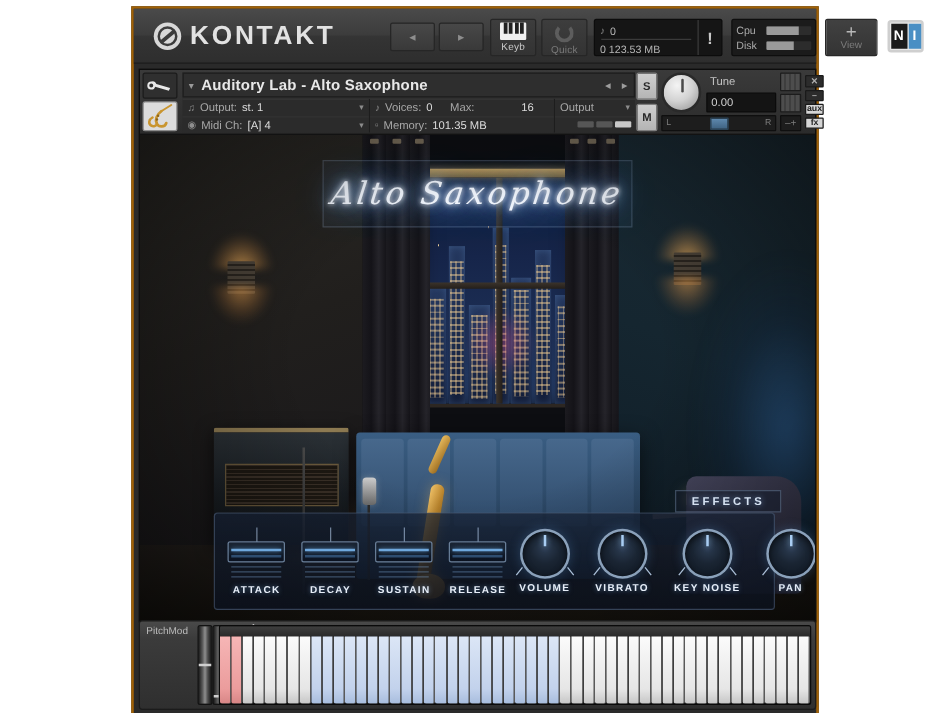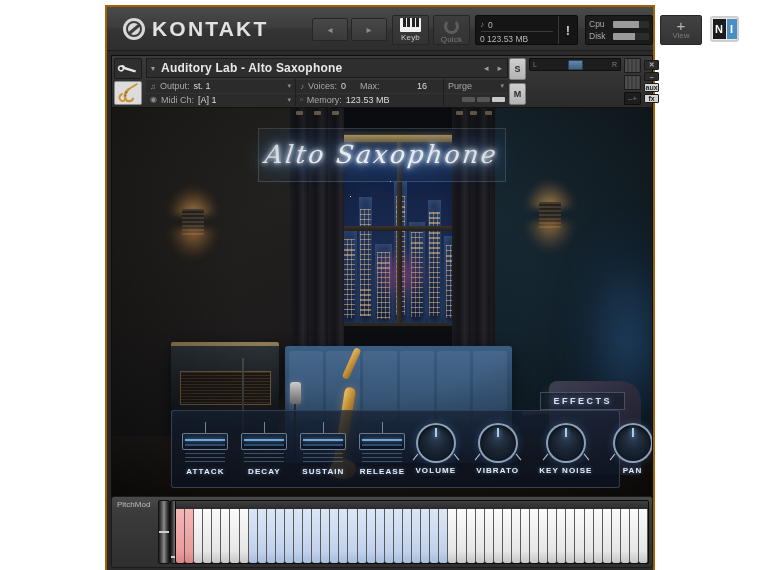--- a/index.html
+++ b/index.html
@@ -870,63 +870,70 @@
             <div class="hg-col c1">
               <div class="hg-cell">
                 <span class="ic">♫</span>
                 <span class="lab">Output:</span>
                 <span class="val">st. 1</span>
                 <span class="dd">▾</span>
               </div>
               <div class="hg-cell">
                 <span class="ic">◉</span>
                 <span class="lab">Midi Ch:</span>
-                <span class="val">[A] 1</span>
+                <span class="val">[A] 4</span>
                 <span class="dd">▾</span>
               </div>
             </div>
 
             <div class="hg-col c2">
               <div class="hg-cell">
                 <span class="ic">♪</span>
                 <span class="lab">Voices:</span>
                 <span class="val">0</span>
                 <span class="v2">Max:</span>
                 <span class="v3">16</span>
               </div>
               <div class="hg-cell">
                 <span class="ic">▫</span>
                 <span class="lab">Memory:</span>
-                <span class="val">123.53 MB</span>
+                <span class="val">101.35 MB</span>
               </div>
             </div>
 
             <div class="hg-col c3">
               <div class="hg-cell">
-                <span class="lab">Purge</span>
+                <span class="lab">Output</span>
                 <span class="dd">▾</span>
               </div>
               <div class="hg-cell">
                 <span class="meter-seg">
                   <i></i>
                     <i></i>
                     <i class="on"></i>
                 </span>
               </div>
             </div>
           </div>
         </div>
 
         <div class="hdr-right">
           <div class="sm-col">
             <div class="sm-btn">S</div>
             <div class="sm-btn">M</div>
           </div>
 
           <div class="tune-wrap">
+            <div class="tune-top">
+              <div class="tune-knob"></div>
+              <div class="tune-labels">
+                <div class="tune-name">Tune</div>
+                <div class="tune-val">0.00</div>
+              </div>
+            </div>
             <div class="pan-strip">
               <span class="e">L</span>
               <span class="pan-handle"></span>
               <span class="e">R</span>
             </div>
           </div>
 
           <div class="vol-col">
             <div class="vu"></div>
             <div class="vu"></div>

